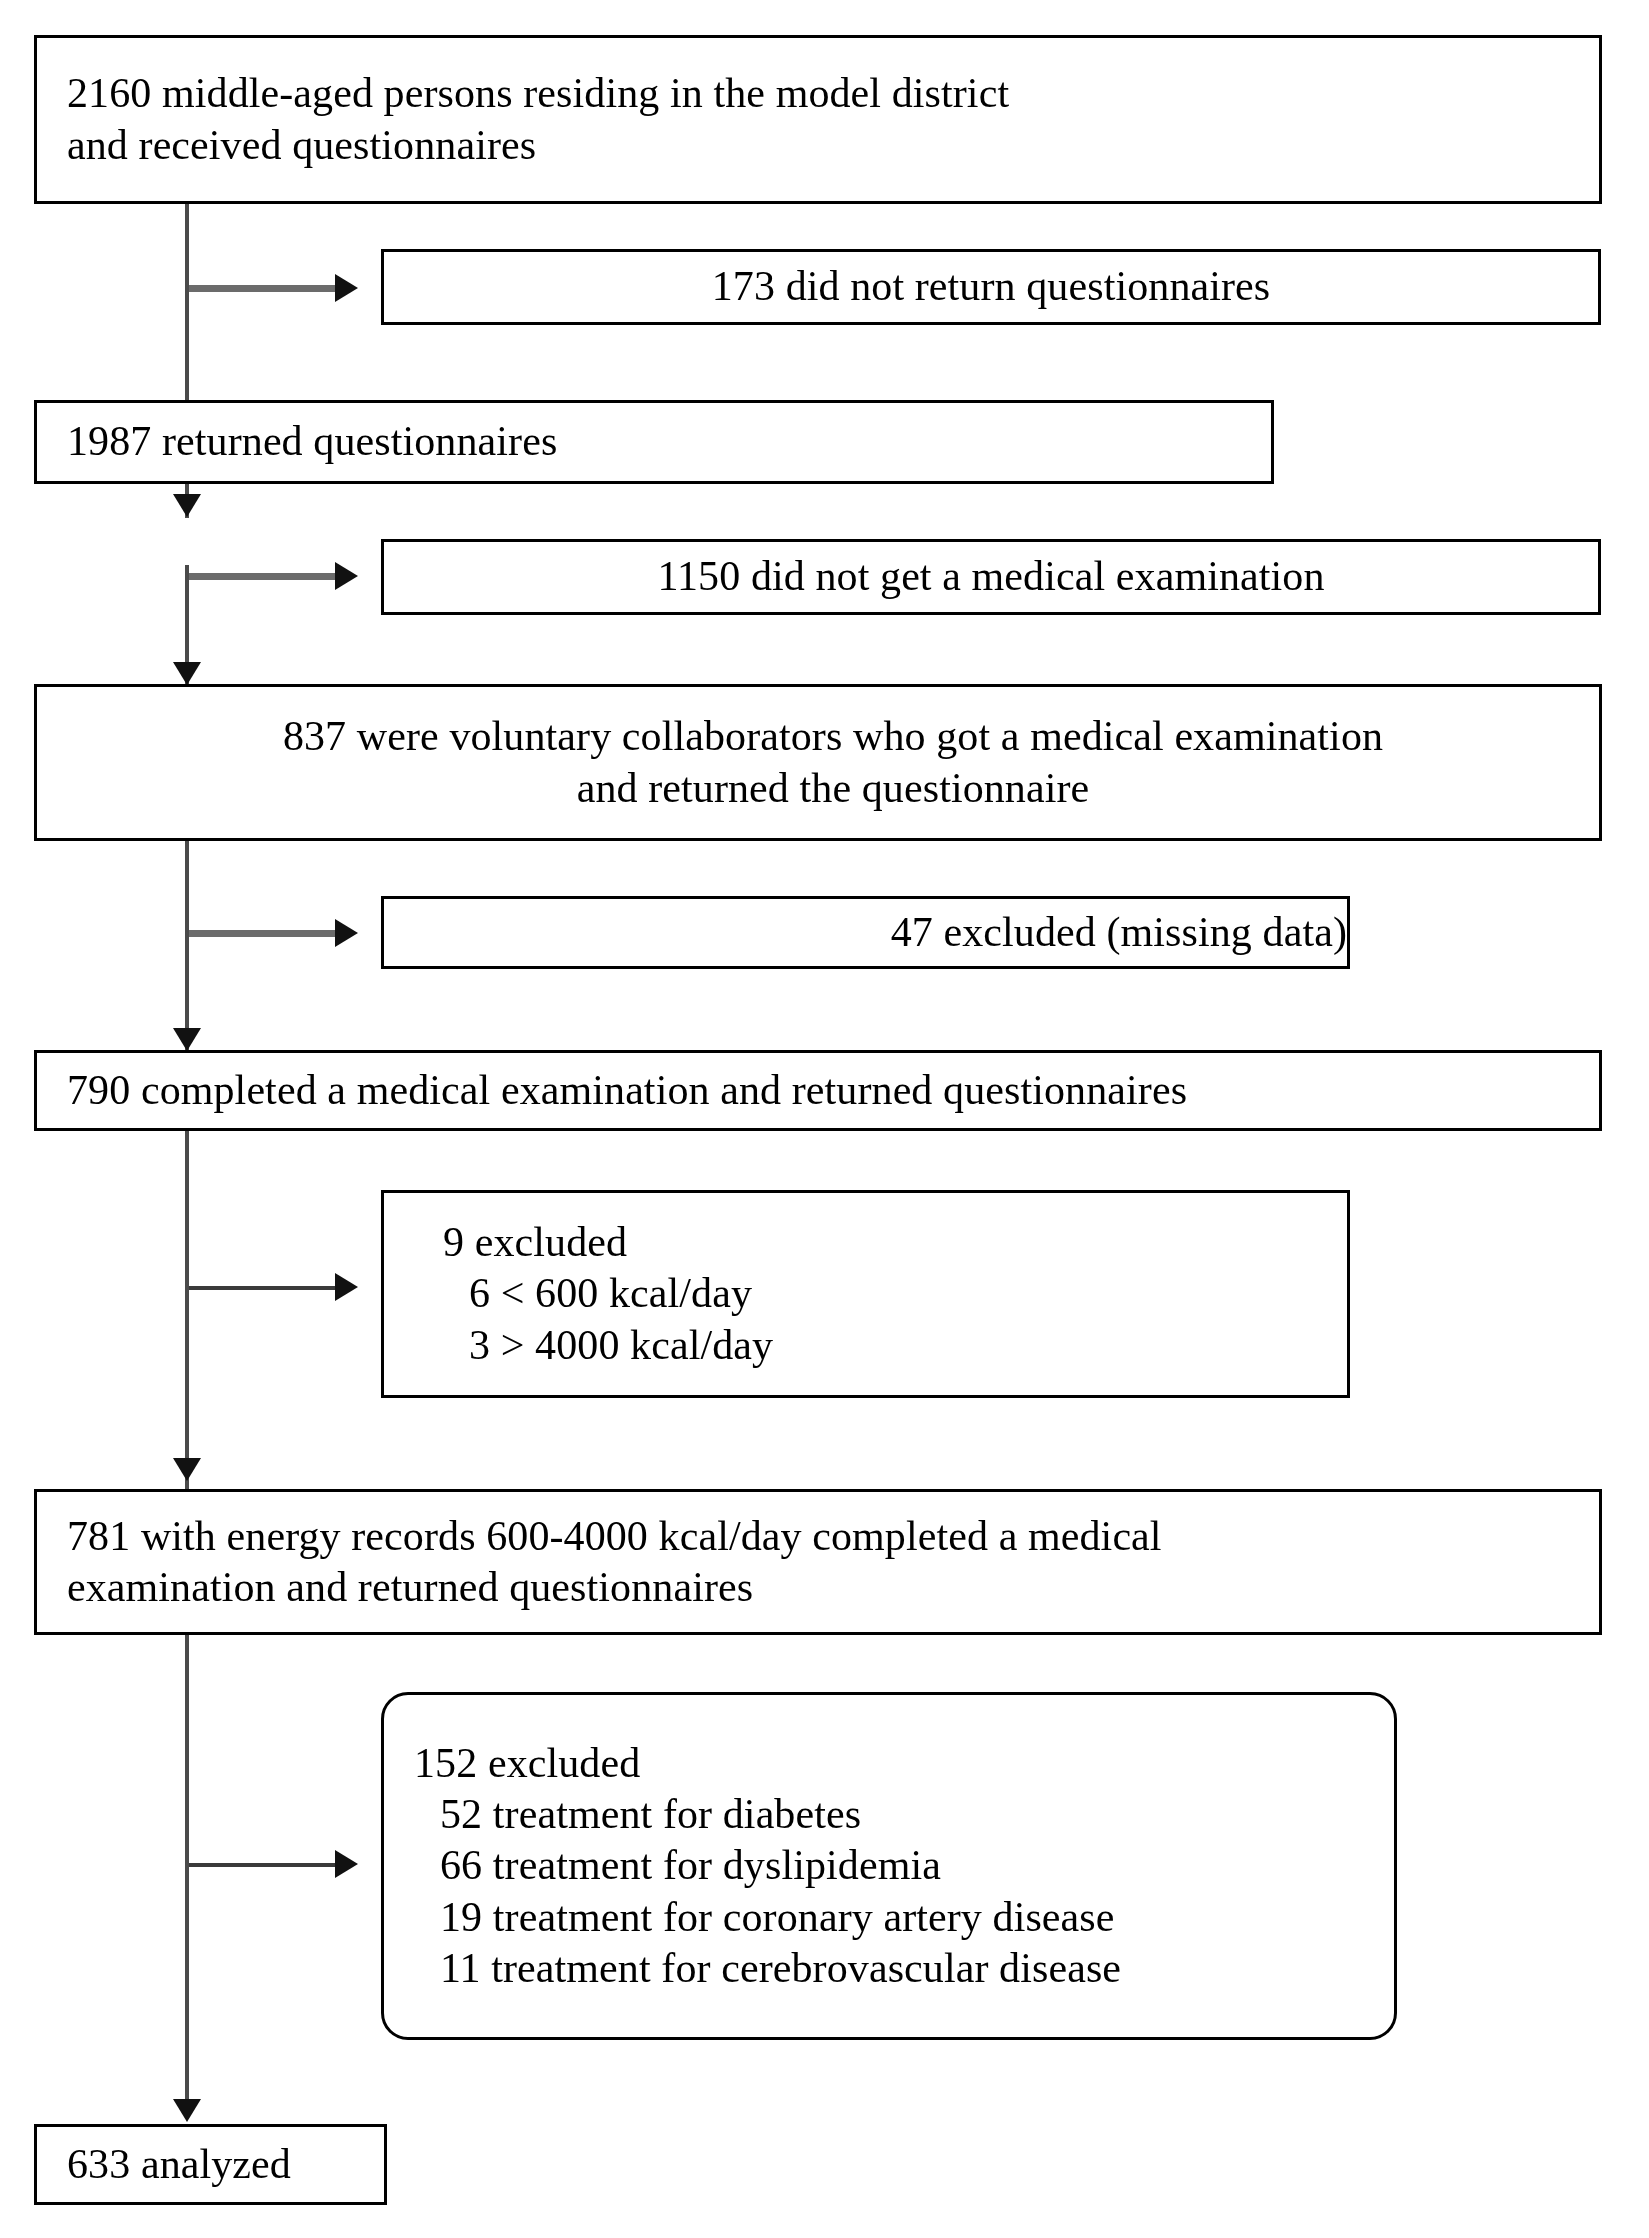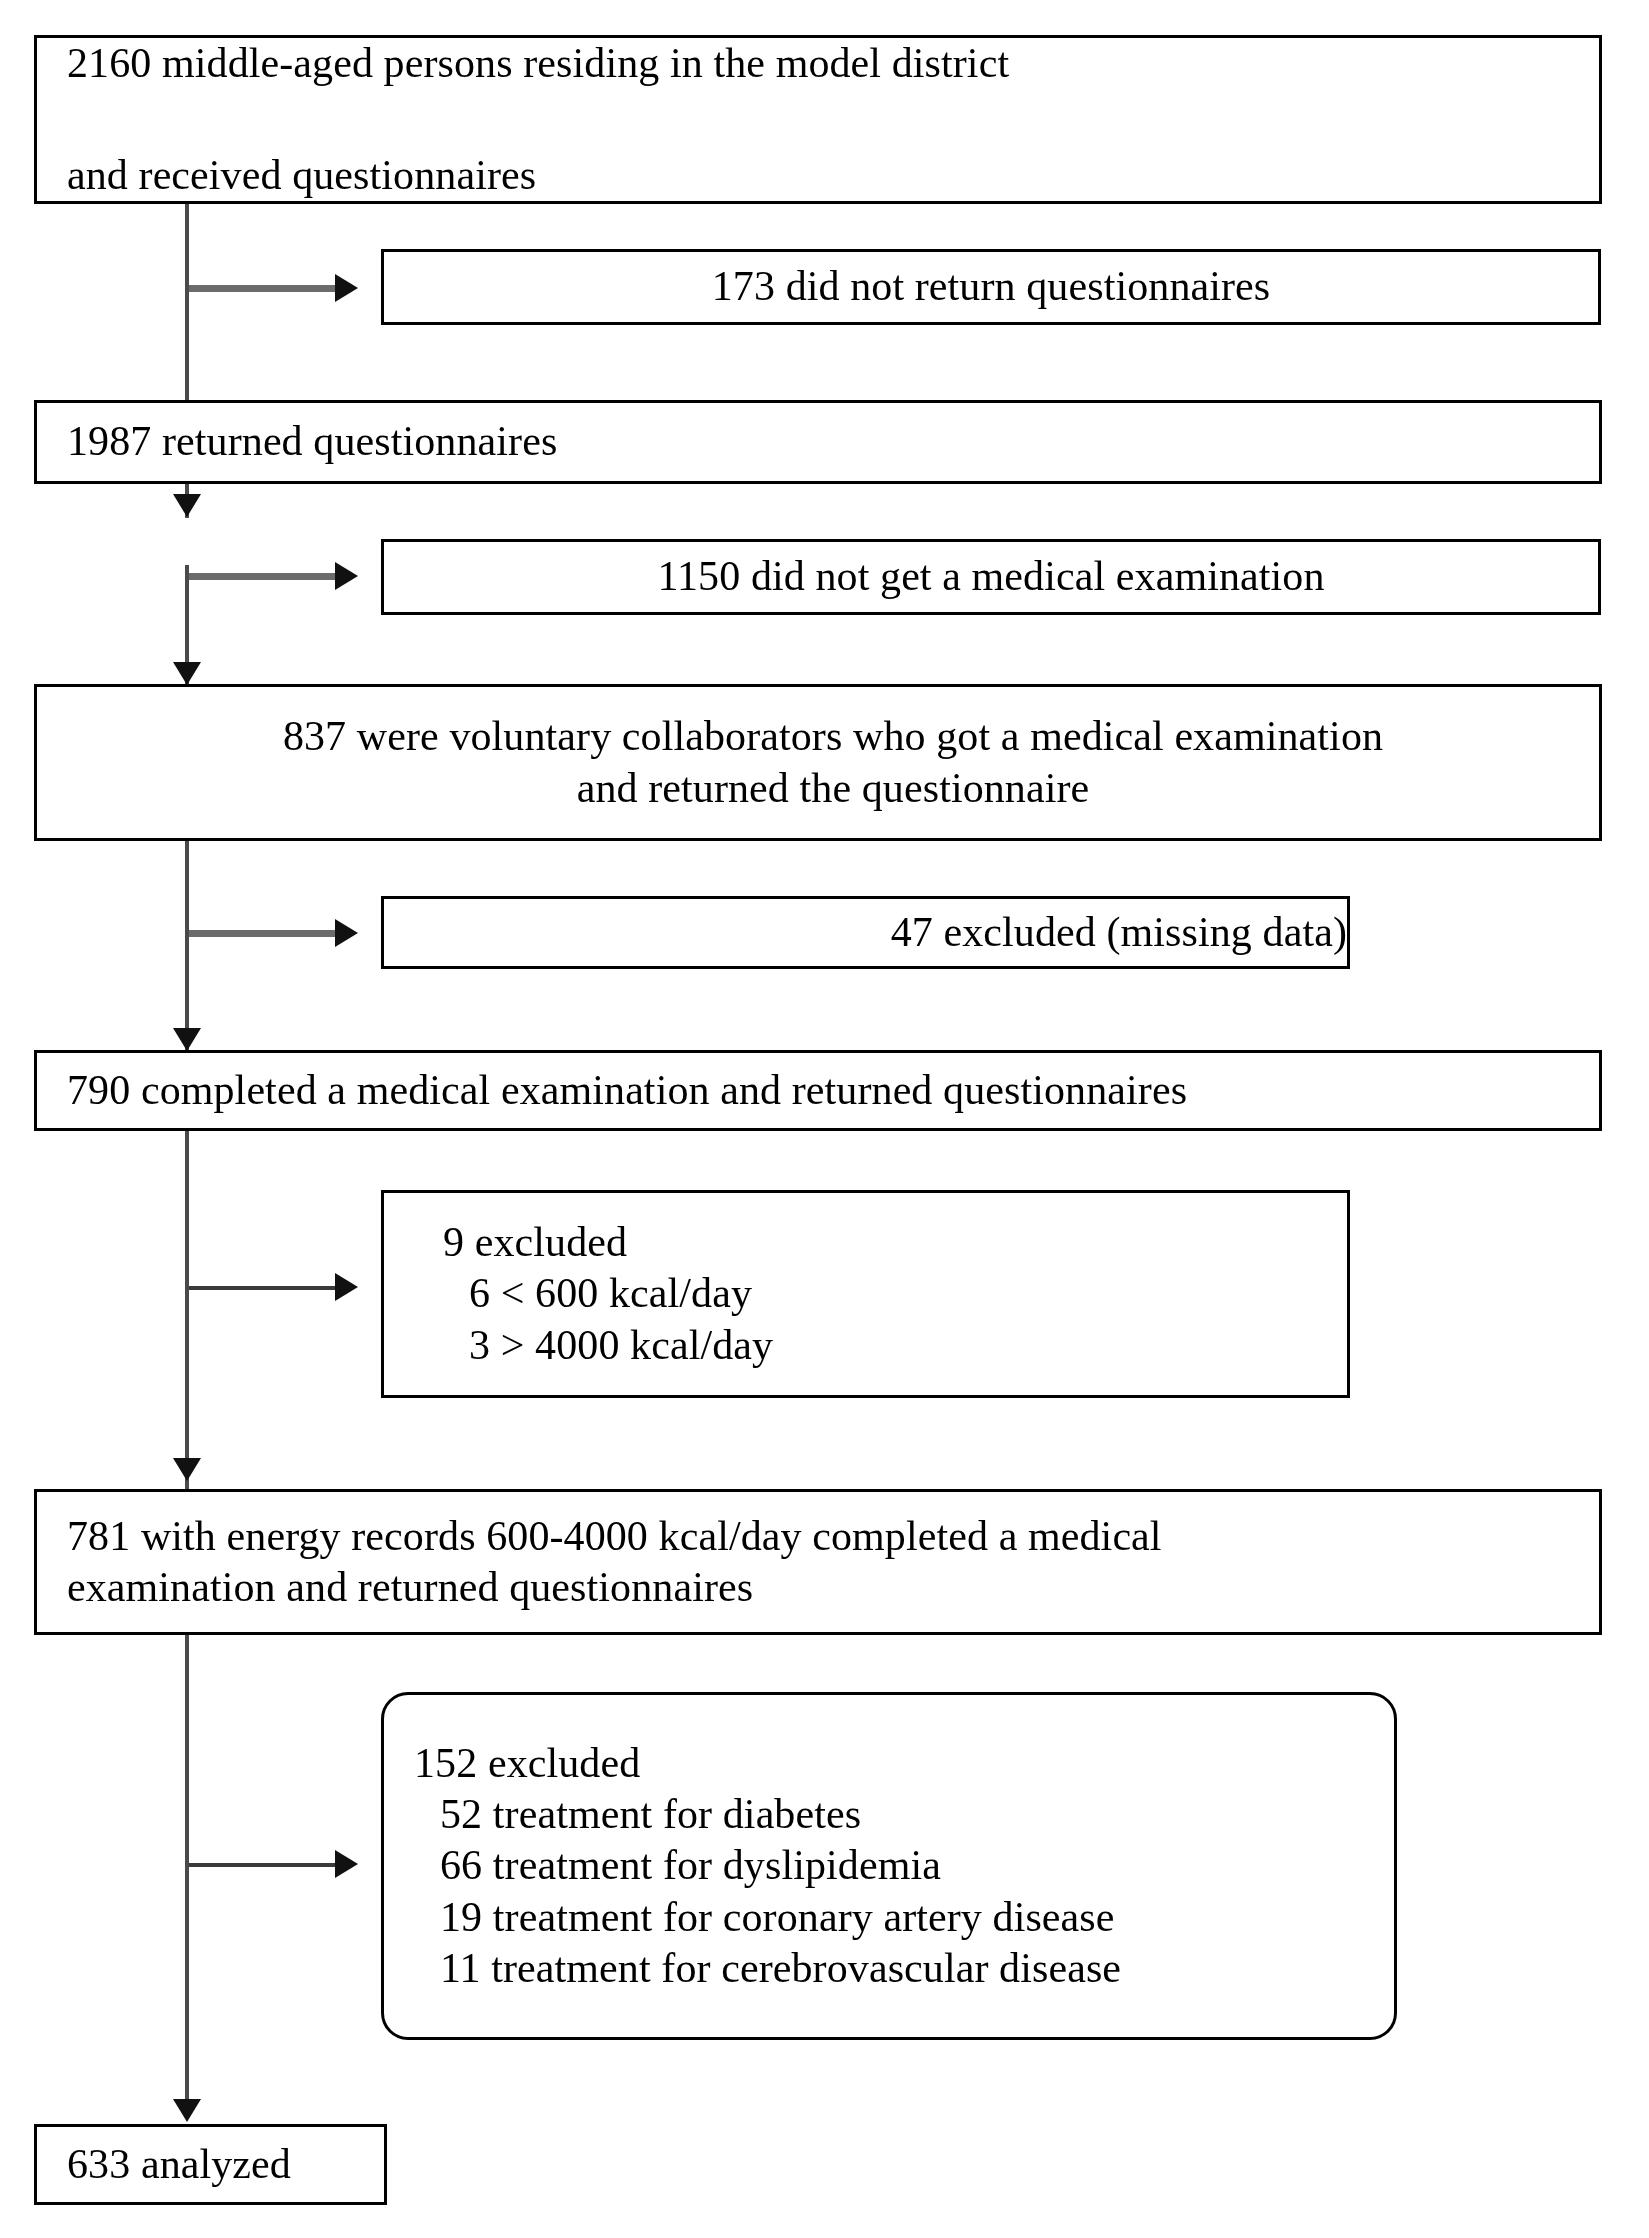--- a/index.html
+++ b/index.html
@@ -96,30 +96,30 @@
 
   <div class="hline" style="left:189px; top:930px; width:152px;"></div>
   <div class="arrow-right" style="left:335px; top:919px;"></div>
 
   <div class="hline thin" style="left:189px; top:1286px; width:155px;"></div>
   <div class="arrow-right" style="left:335px; top:1273px;"></div>
 
   <div class="hline thin" style="left:189px; top:1863px; width:155px;"></div>
   <div class="arrow-right" style="left:335px; top:1850px;"></div>
 
-  <div class="box" style="left:34px; top:35px; width:1568px; height:169px;justify-content:space-between;">
+  <div class="box" style="left:34px; top:35px; width:1568px; height:169px;">
     <div class="line">2160 middle-aged persons residing in the model district</div>
     <div class="line">and received questionnaires</div>
   </div>
 
   <div class="box" style="left:381px; top:249px; width:1220px; height:76px;">
     <div class="line center" style="text-align:center; padding-left:0;">173 did not return questionnaires</div>
   </div>
 
-  <div class="box" style="left:34px; top:400px; width:1568px; height:84px;">
+  <div class="box" style="left:34px; top:400px; width:1240px; height:84px;">
     <div class="line">1987 returned questionnaires</div>
   </div>
 
   <div class="box" style="left:381px; top:539px; width:1220px; height:76px;">
     <div class="line center" style="text-align:center; padding-left:0;">1150 did not get a medical examination</div>
   </div>
 
   <div class="box" style="left:34px; top:684px; width:1568px; height:157px;text-align:center;">
     <div class="line">837 were voluntary collaborators who got a medical examination</div>
     <div class="line">and returned the questionnaire</div>

